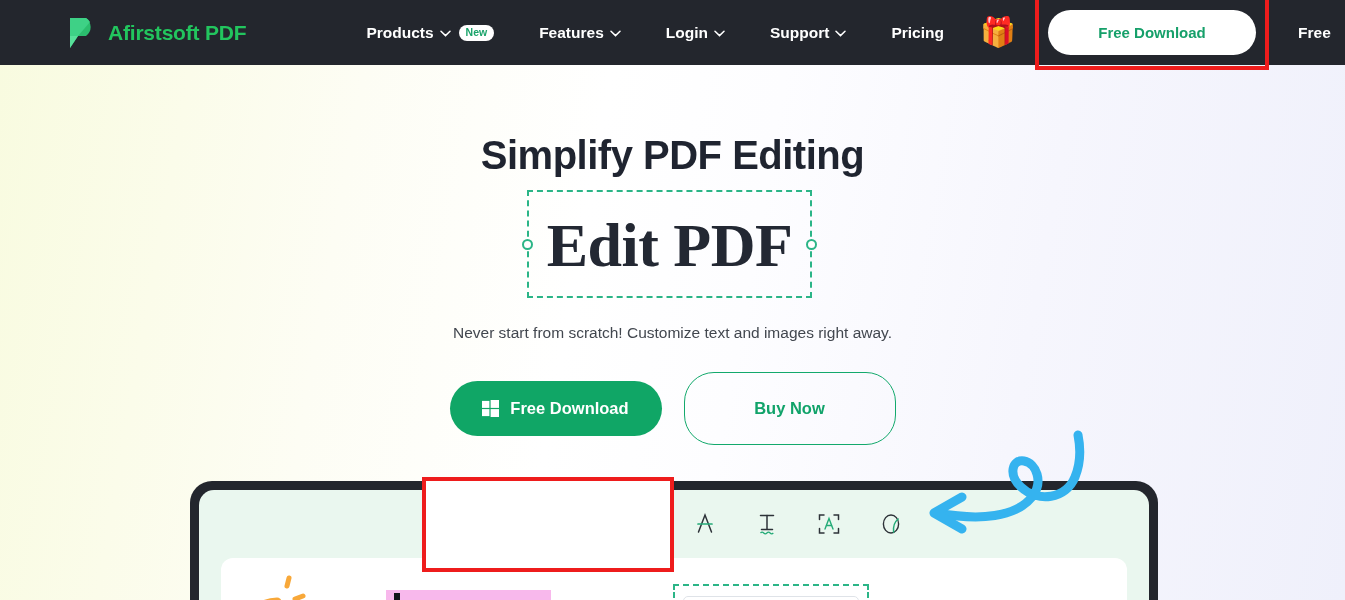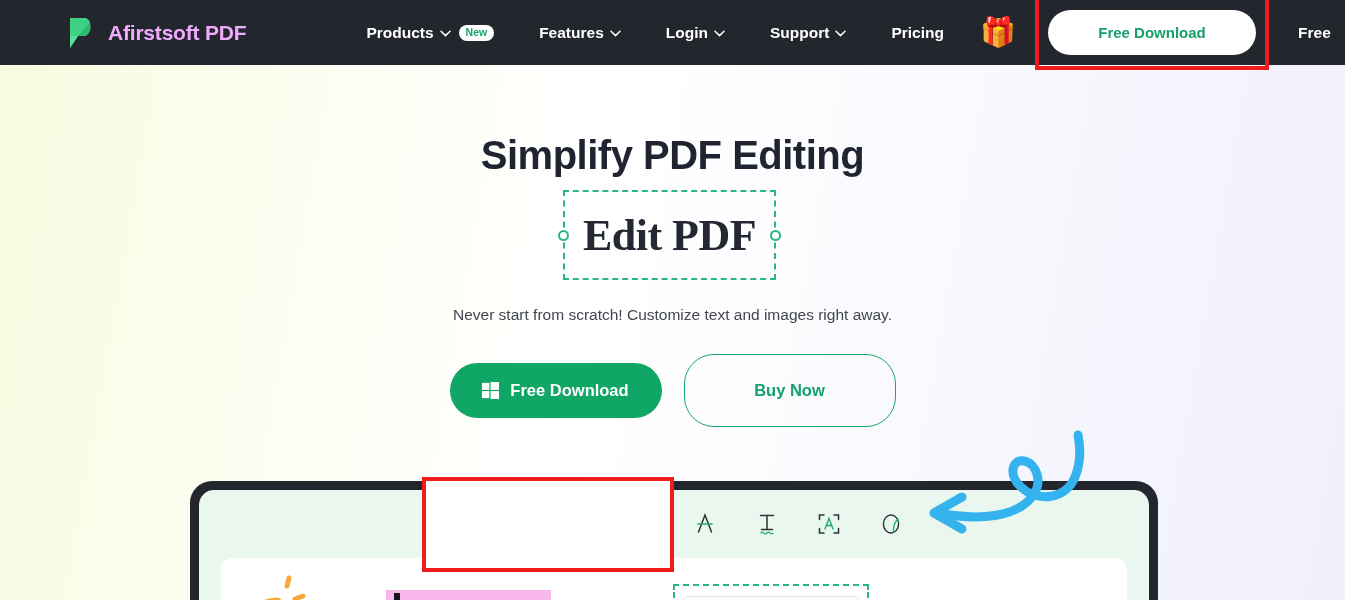--- a/index.html
+++ b/index.html
@@ -32,21 +32,21 @@
     z-index: 30;
   }
   .brand {
     display: flex;
     align-items: center;
     gap: 11px;
     cursor: pointer;
   }
   .brand-mark { width: 29px; height: 30px; display: block; }
   .brand-name {
-    color: #f0abfc;
+    color: #22c55e;
     font-size: 21px;
     font-weight: 700;
     letter-spacing: -0.2px;
     white-space: nowrap;
   }
 
   .main-nav {
     display: flex;
     align-items: center;
     gap: 45px;
@@ -143,21 +143,21 @@
     font-weight: 700;
     color: #1f2430;
     letter-spacing: -0.5px;
   }
   .hero-title-row {
     margin-top: 12px;
     display: flex;
     align-items: center;
     justify-content: center;
     font-family: "Liberation Serif", serif;
-    font-size: 44px;
+    font-size: 62px;
     font-weight: 700;
     color: #232833;
     letter-spacing: -0.5px;
     line-height: 1;
   }
   .sel-phrase {
     position: relative;
     border: 2px dashed #2bb587;
     padding: 22px 18px 20px;
     margin-right: 6px;

